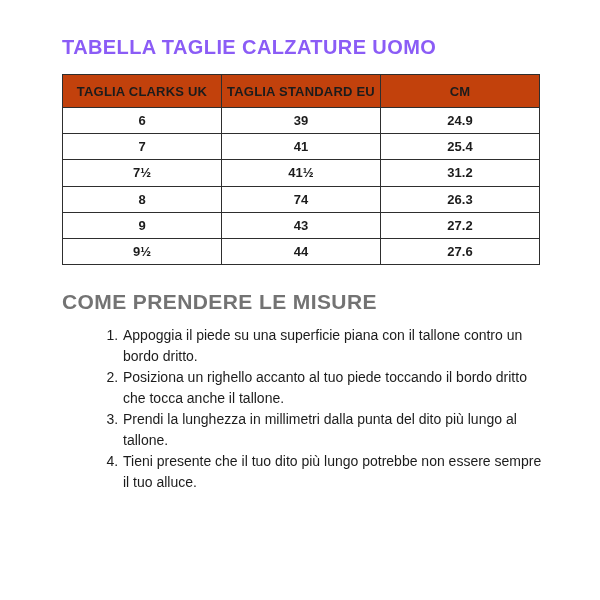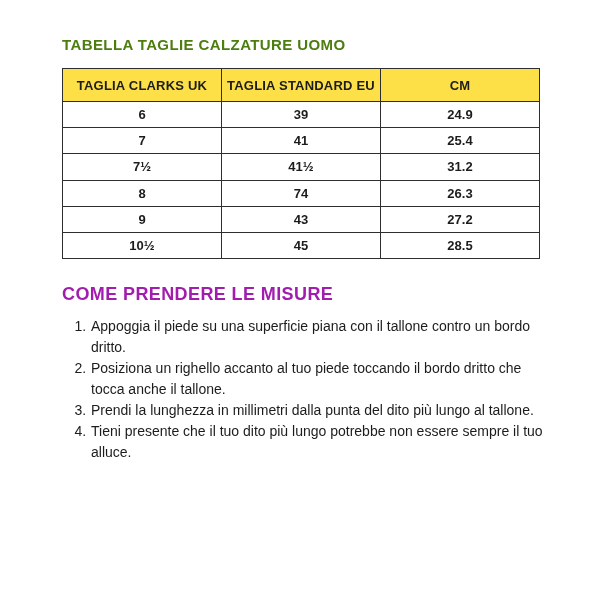--- a/index.html
+++ b/index.html
@@ -9,68 +9,69 @@
     width: 600px;
     height: 600px;
     background: #ffffff;
     font-family: "Liberation Sans", sans-serif;
     color: #1c1c1c;
   }
   .wrapper {
     padding: 36px 50px 0 62px;
   }
   .page-title {
-    font-size: 15px;
+    font-size: 20px;
     font-weight: bold;
     letter-spacing: 0.4px;
     margin: 0 0 15px 0;
-    color: #4d7c0f;
+    color: #8b5cf6;
   }
   table.size-table {
     border-collapse: collapse;
     width: 478px;
     table-layout: fixed;
   }
   .size-table th,
   .size-table td {
     border: 1.6px solid #2e2e2e;
     text-align: center;
     vertical-align: middle;
     padding: 0;
   }
   .size-table th {
-    background: #fde047;
+    background: #c2410c;
     height: 33px;
     font-size: 13px;
     font-weight: bold;
     letter-spacing: 0.2px;
   }
   .size-table td {
     height: 26.2px;
     font-size: 13px;
     font-weight: bold;
     background: #ffffff;
   }
   .section-title {
-    font-size: 18px;
+    font-size: 21px;
     font-weight: bold;
     letter-spacing: 0.4px;
     margin: 25px 0 11px 0;
-    color: #a21caf;
+    color: #737373;
   }
   ol.instructions {
     margin: 0;
     padding-left: 28px;
     width: 482px;
     font-size: 14px;
     line-height: 21px;
     color: #1c1c1c;
   }
   ol.instructions li {
     padding-left: 1px;
+    margin-left: 32px;
   }
 </style>
 </head>
 <body>
 
 <div class="wrapper">
 
   <h1 class="page-title">TABELLA TAGLIE CALZATURE UOMO</h1>
 
   <table class="size-table">
@@ -101,23 +102,23 @@
         <td>8</td>
         <td>74</td>
         <td>26.3</td>
       </tr>
       <tr>
         <td>9</td>
         <td>43</td>
         <td>27.2</td>
       </tr>
       <tr>
-        <td>10½</td>
-        <td>45</td>
-        <td>28.5</td>
+        <td>9½</td>
+        <td>44</td>
+        <td>27.6</td>
       </tr>
     </tbody>
   </table>
 
   <h2 class="section-title">COME PRENDERE LE MISURE</h2>
 
   <ol class="instructions">
     <li>Appoggia il piede su una superficie piana con il tallone contro un bordo dritto.</li>
     <li>Posiziona un righello accanto al tuo piede toccando il bordo dritto che tocca anche il tallone.</li>
     <li>Prendi la lunghezza in millimetri dalla punta del dito più lungo al tallone.</li>

